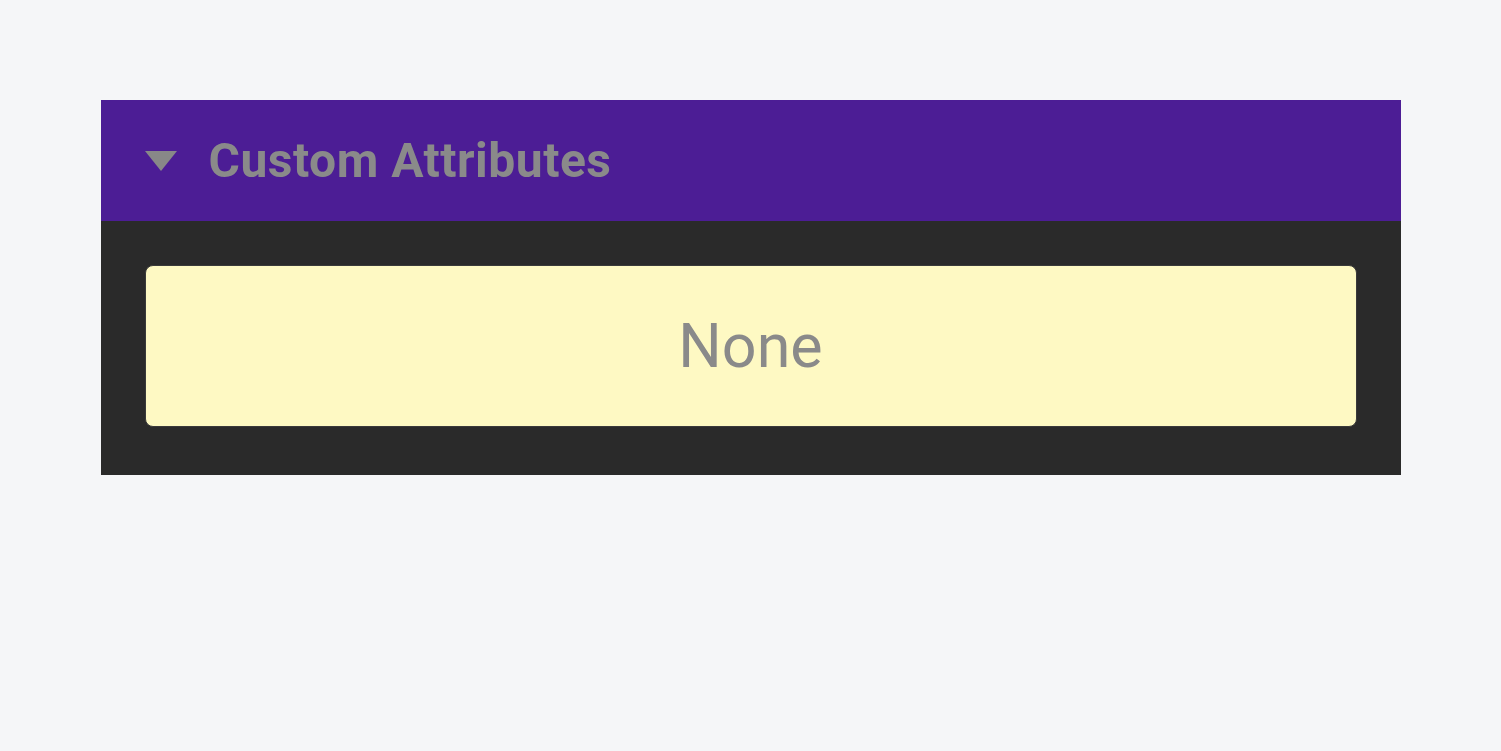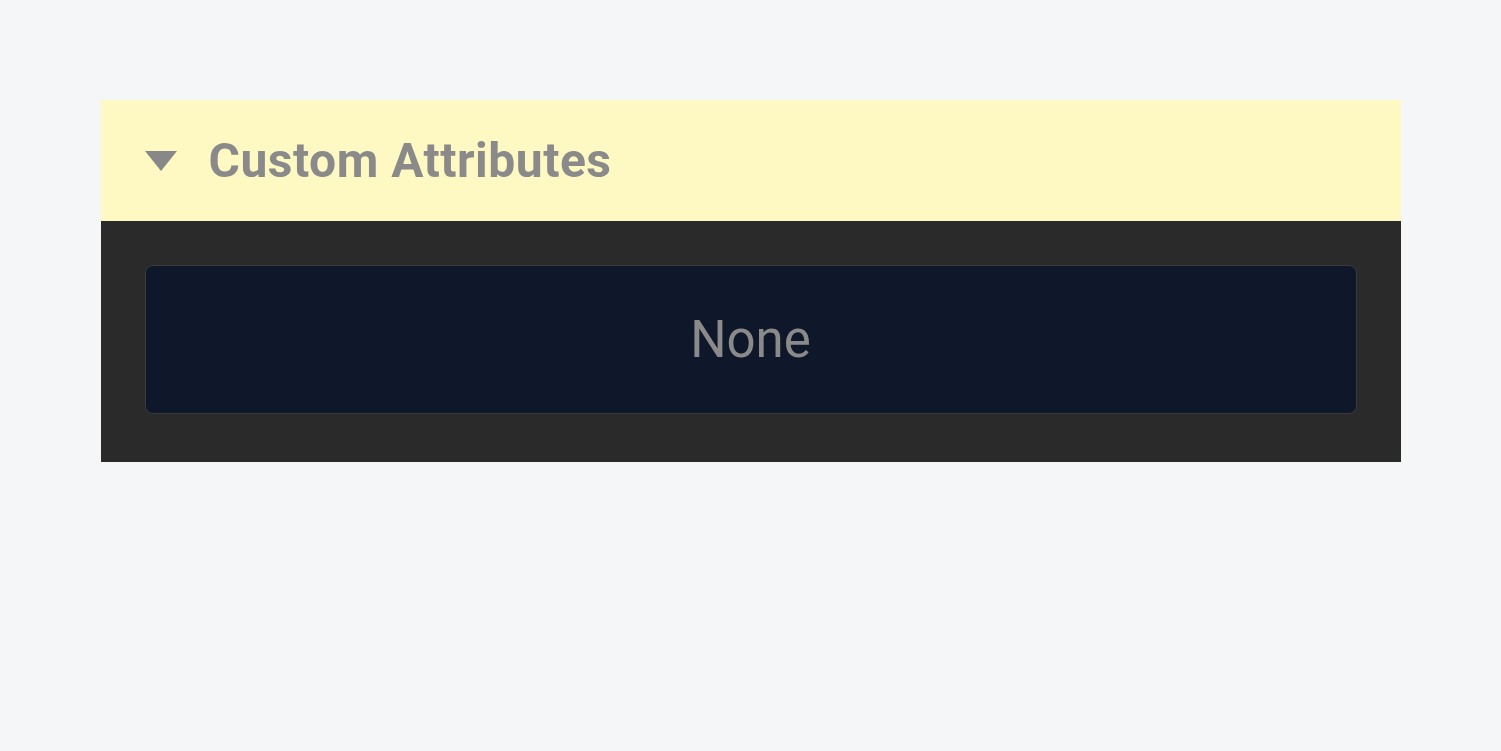--- a/index.html
+++ b/index.html
@@ -18,21 +18,21 @@
       justify-content: center;
       padding-top: 100px;
     }
     
     .panel {
       width: 1300px;
       background: #2a2a2a;
     }
     
     .panel-header {
-      background: #fef9c3;
+      background: #4c1d95;
       display: flex;
       align-items: center;
       padding: 32px 44px;
       gap: 32px;
     }
     
     .chevron {
       width: 0;
       height: 0;
       border-left: 16px solid transparent;
@@ -98,27 +98,27 @@
     }
     
     .plus-icon::after {
       width: 8px;
       height: 38px;
       left: 15px;
       top: 0;
     }
     
     .value-box {
-      background: #0f172a;
+      background: #fef9c3;
       border: 1px solid #3a3a3a;
       border-radius: 8px;
       padding: 44px 0;
       text-align: center;
       color: #8a8a8a;
-      font-size: 51px;
+      font-size: 61px;
       font-weight: 400;
     }
   </style>
 </head>
 <body>
 
 <div class="panel">
   <div class="panel-header">
     <div class="chevron"></div>
     <div class="panel-title">Custom Attributes</div>

